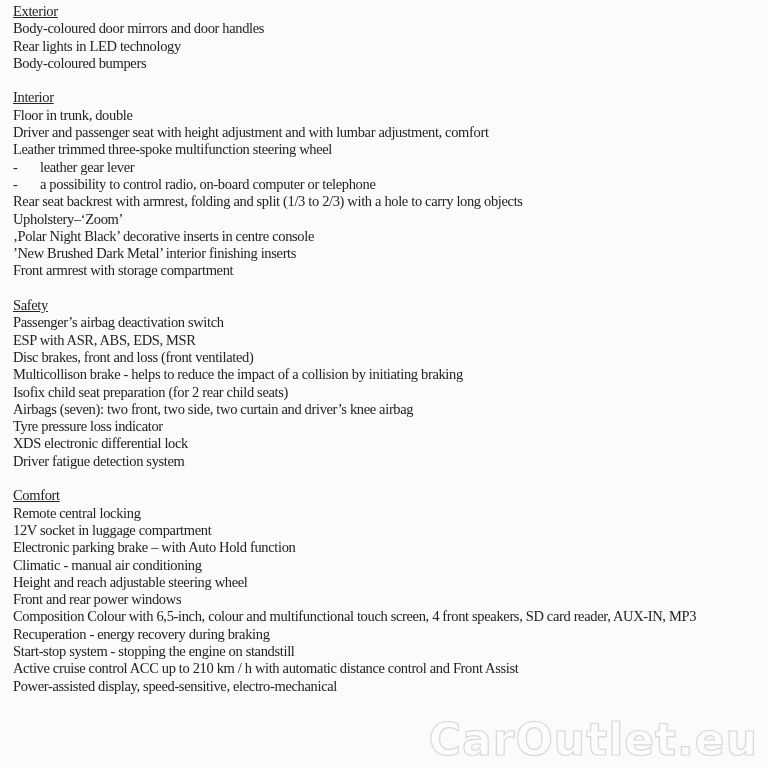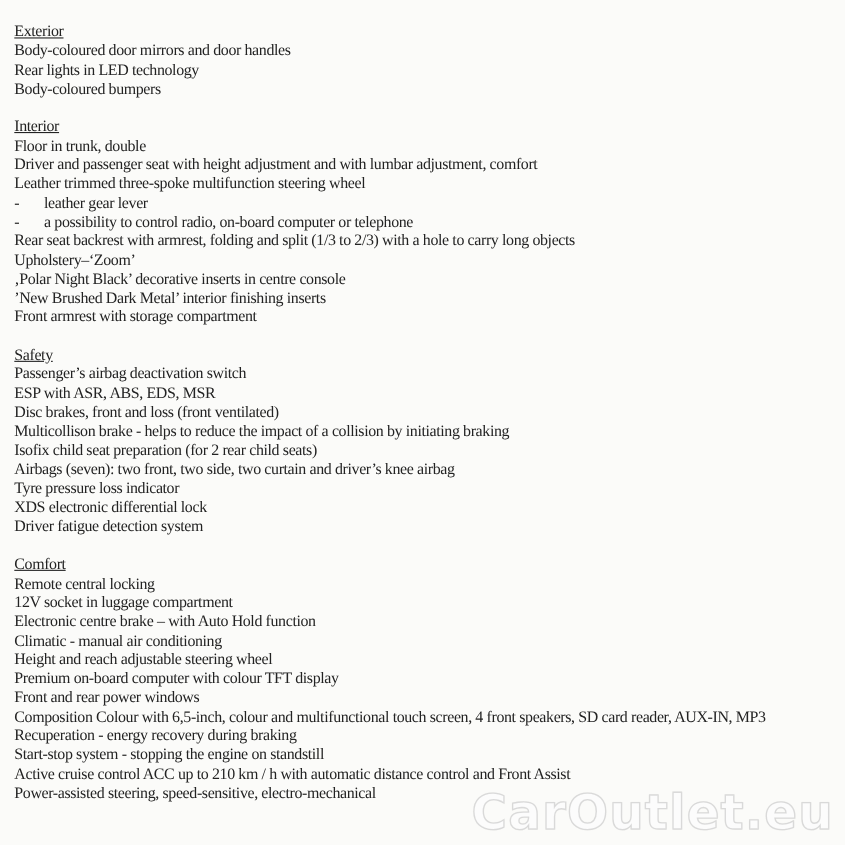--- a/index.html
+++ b/index.html
@@ -7,21 +7,21 @@
     --fg:#232323;
   }
   html,body{margin:0;padding:0;}
   body{
     width:768px;height:768px;overflow:hidden;position:relative;
     background:var(--bg);
     font-family:"Liberation Serif","DejaVu Serif",serif;
     color:var(--fg);
   }
   .doc{
-    padding:21px 0 0 13px;
+    padding:3px 0 0 13px;
   }
   .section{margin:0 0 17.3px 0;}
   .heading{
     font-size:14.5px;line-height:17.3px;letter-spacing:-0.35px;
     text-decoration:underline;white-space:nowrap;
   }
   .item{
     font-size:14.5px;line-height:17.3px;letter-spacing:-0.35px;
     white-space:nowrap;
   }
@@ -75,27 +75,26 @@
         <div class="item">Isofix child seat preparation (for 2 rear child seats)</div>
         <div class="item">Airbags (seven): two front, two side, two curtain and driver’s knee airbag</div>
         <div class="item">Tyre pressure loss indicator</div>
         <div class="item">XDS electronic differential lock</div>
         <div class="item">Driver fatigue detection system</div>
       </section>
       <section class="section">
         <div class="heading">Comfort</div>
         <div class="item">Remote central locking</div>
         <div class="item">12V socket in luggage compartment</div>
-        <div class="item">Electronic centre brake – with Auto Hold function</div>
+        <div class="item">Electronic parking brake – with Auto Hold function</div>
         <div class="item">Climatic - manual air conditioning</div>
         <div class="item">Height and reach adjustable steering wheel</div>
-        <div class="item">Premium on-board computer with colour TFT display</div>
         <div class="item">Front and rear power windows</div>
         <div class="item">Composition Colour with 6,5-inch, colour and multifunctional touch screen, 4 front speakers, SD card reader, AUX-IN, MP3</div>
         <div class="item">Recuperation - energy recovery during braking</div>
         <div class="item">Start-stop system - stopping the engine on standstill</div>
         <div class="item">Active cruise control ACC up to 210 km / h with automatic distance control and Front Assist</div>
-        <div class="item">Power-assisted steering, speed-sensitive, electro-mechanical</div>
+        <div class="item">Power-assisted display, speed-sensitive, electro-mechanical</div>
       </section>
     </div>
 </div>
 
 <div class="watermark">CarOutlet.eu</div>
 
 </body></html>

